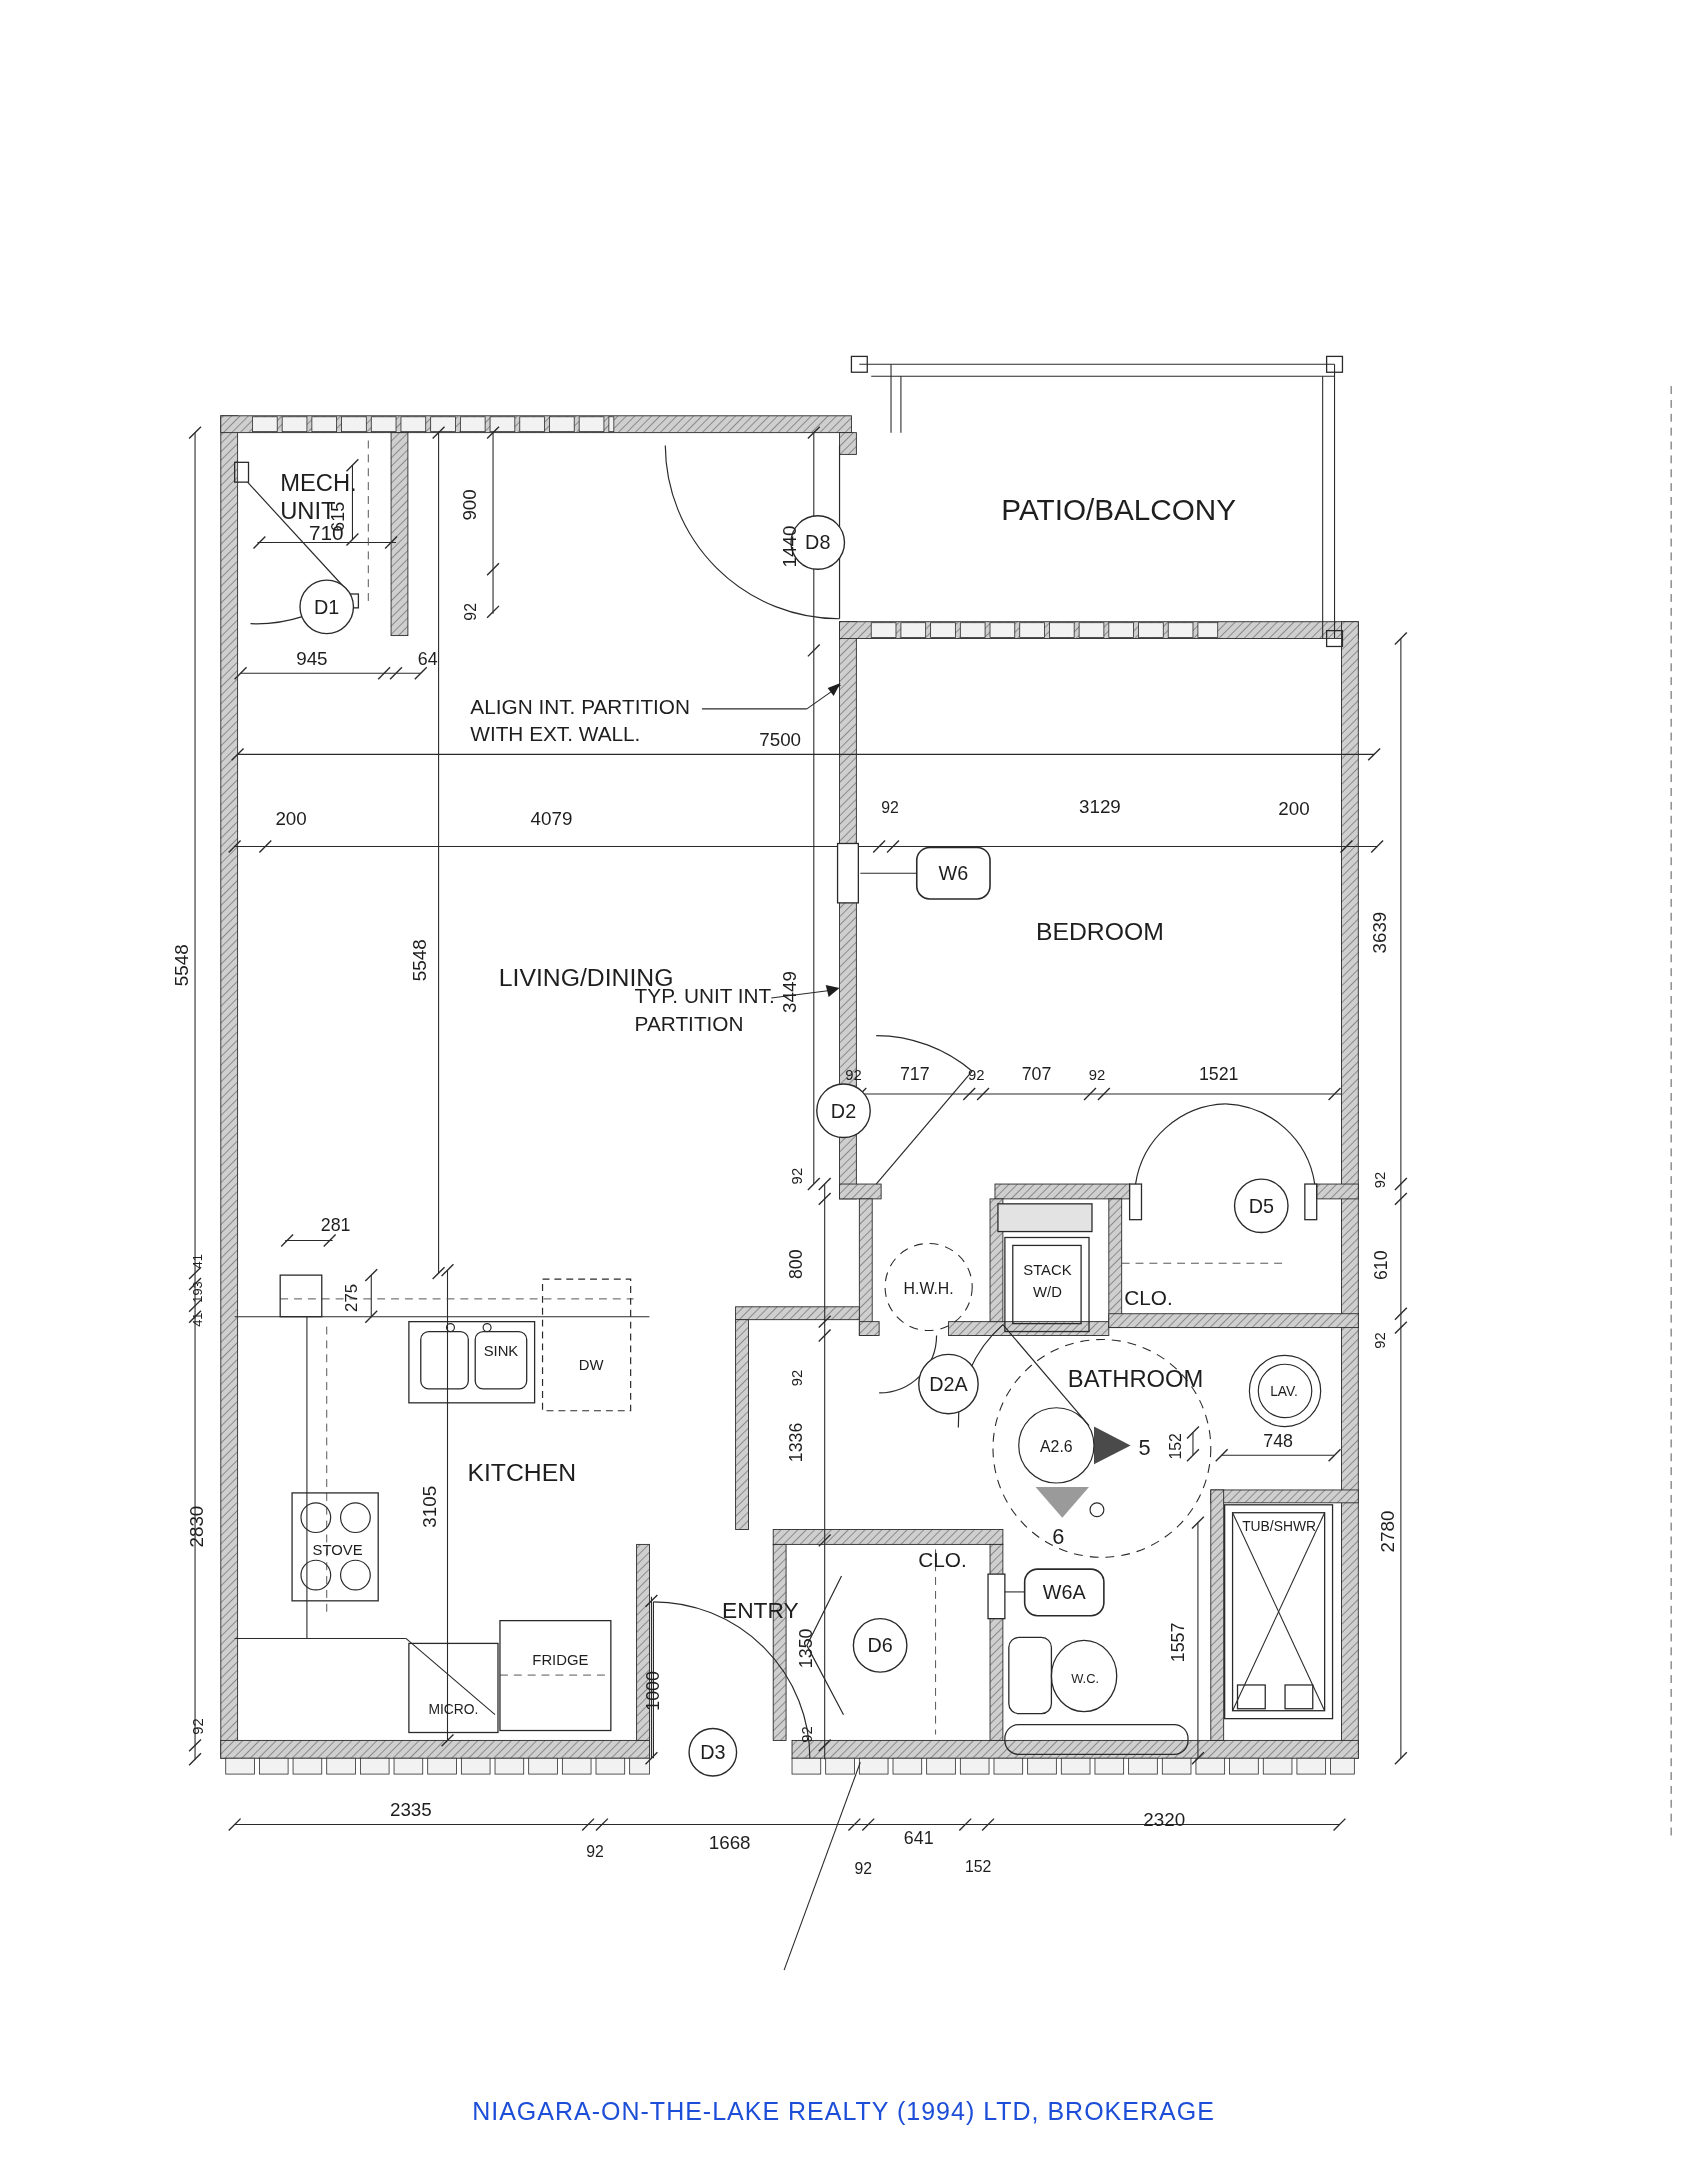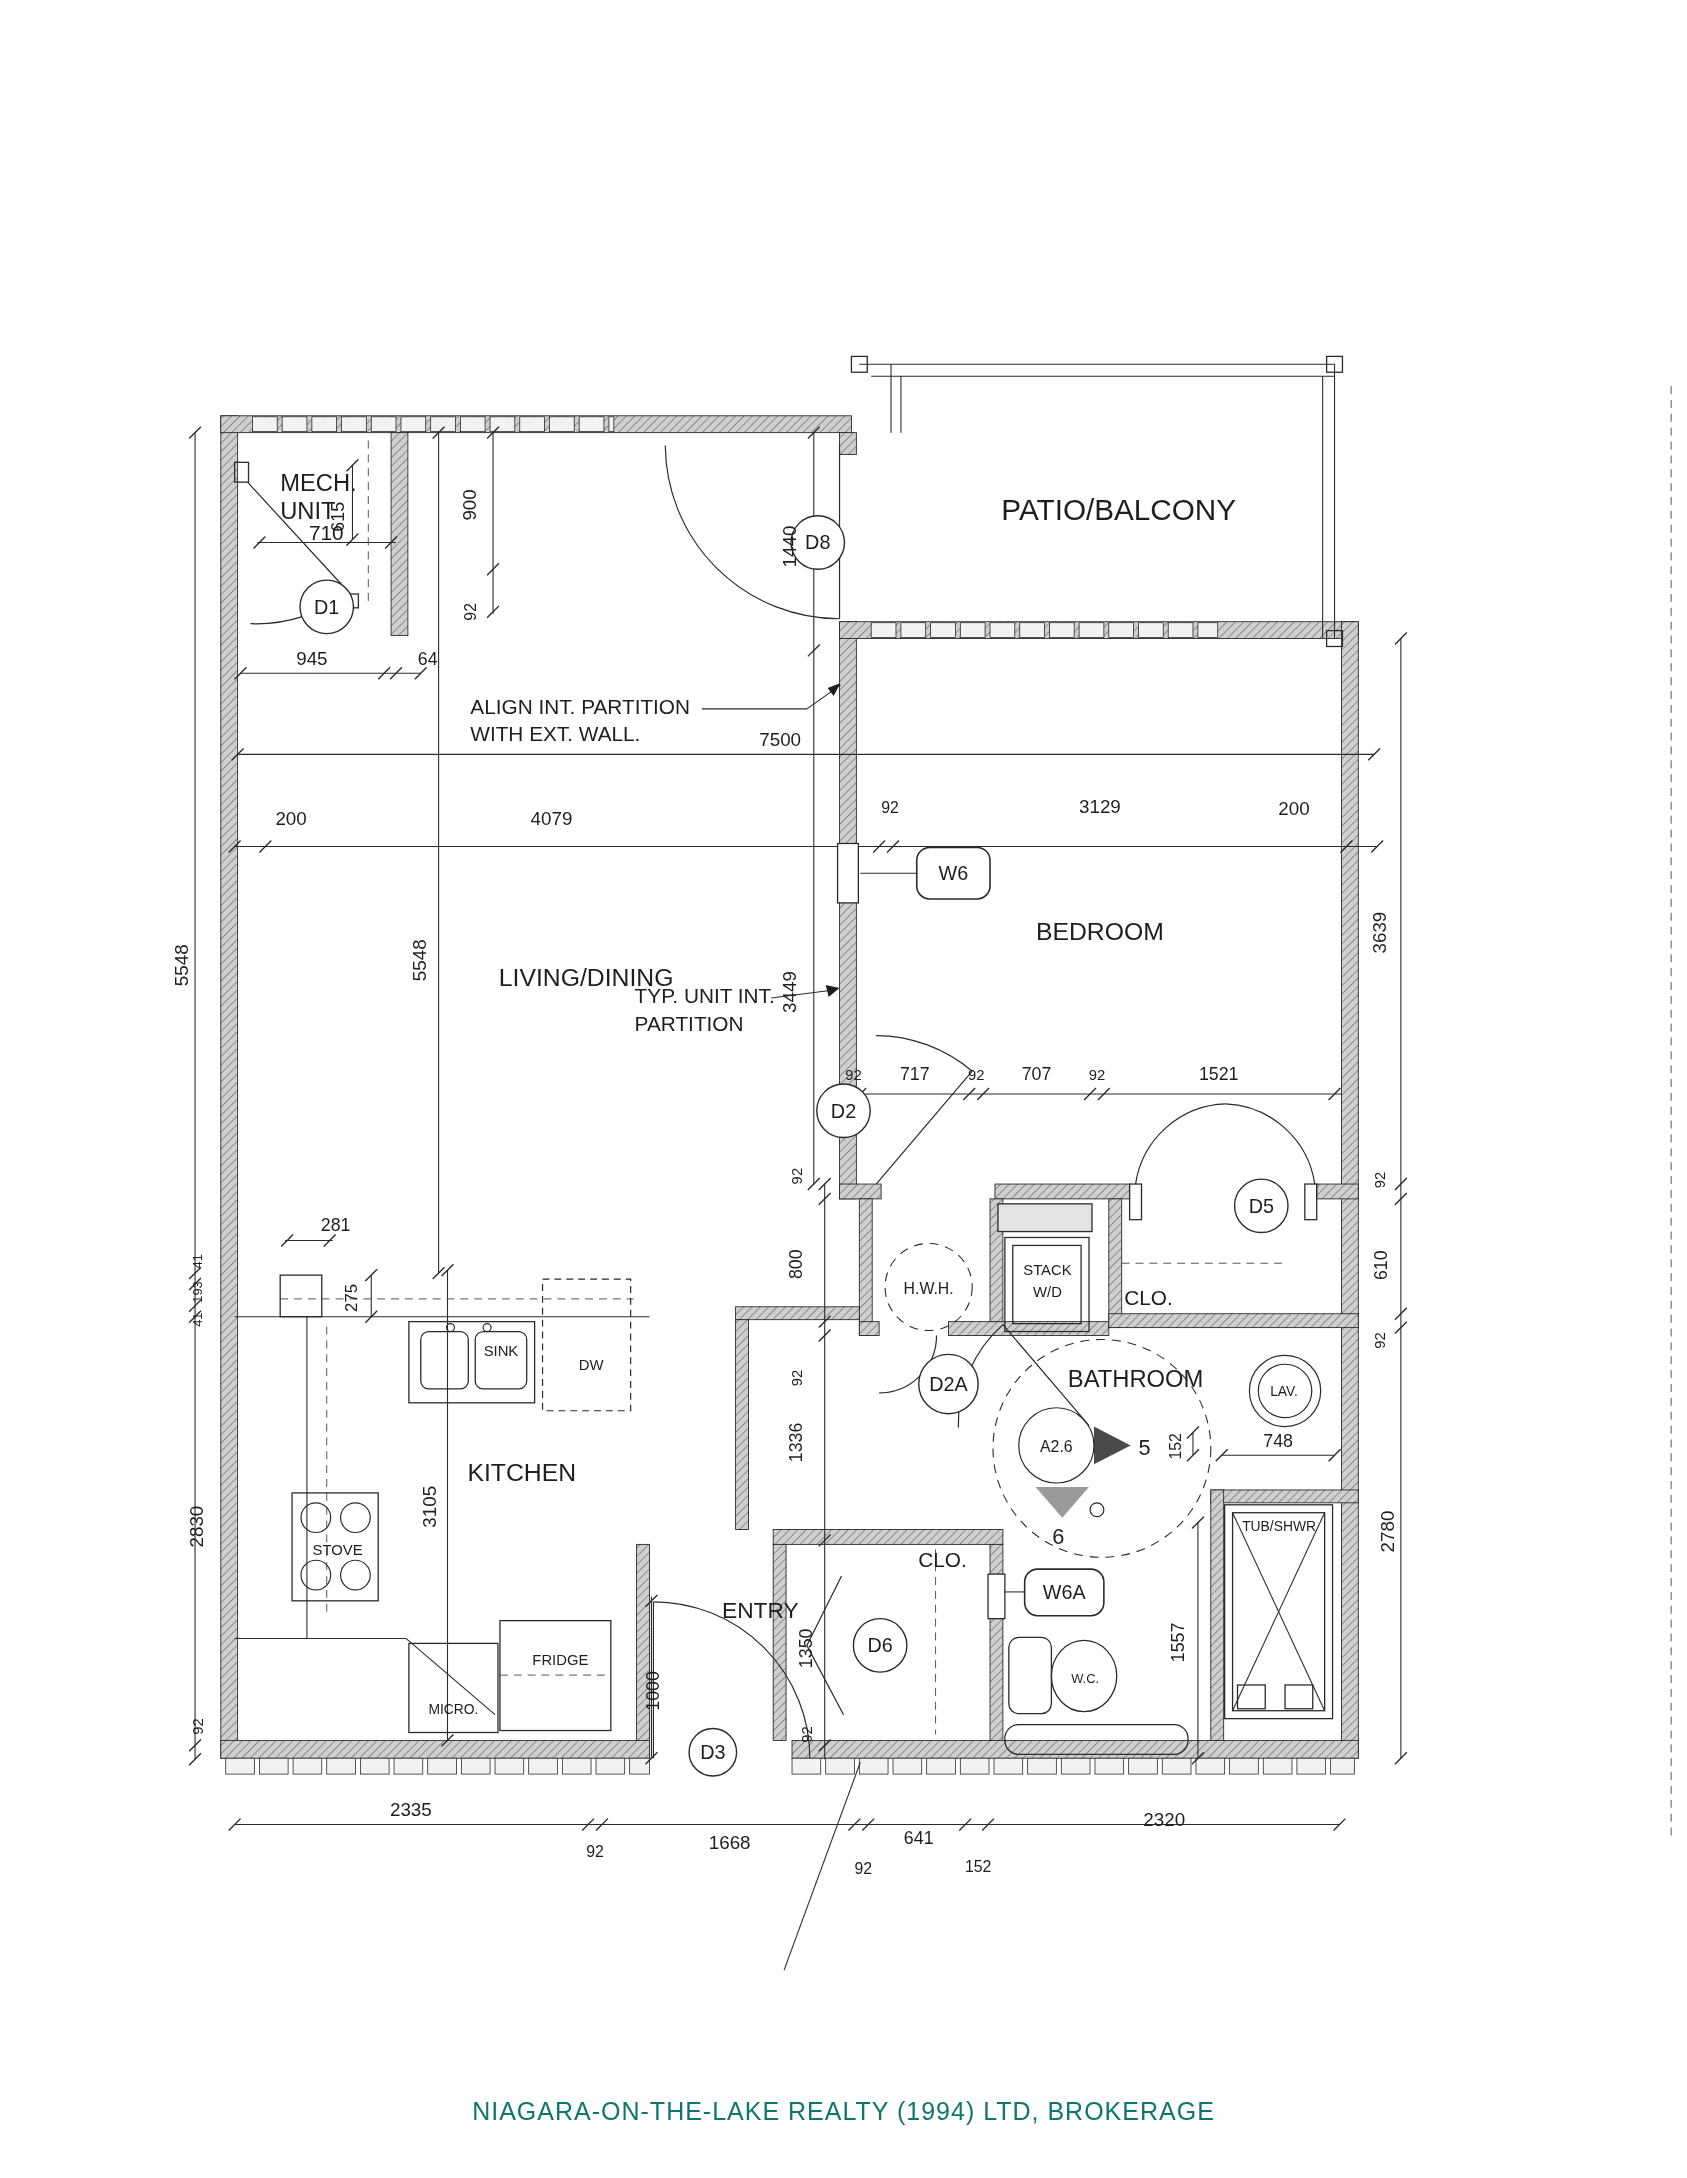--- a/index.html
+++ b/index.html
@@ -1,20 +1,20 @@
 <!DOCTYPE html>
 <html><head>
 <meta charset="utf-8">
 <style>
   html,body{margin:0;padding:0;background:#e8e8e8;}
   #page{position:relative;width:1687px;height:2178px;background:#ffffff;margin:0 auto;
         font-family:"Liberation Sans", sans-serif;overflow:hidden;}
   svg{position:absolute;left:0;top:0;}
   #footer-credit{position:absolute;left:0;right:0;top:2097px;text-align:center;
-        font-size:25px;letter-spacing:1px;color:#0f766e;
+        font-size:25px;letter-spacing:1px;color:#1d4ed8;
         font-family:"Liberation Sans", sans-serif;}
   text{fill:#1e1e1e;}
 </style>
 </head>
 <body>
 
 <div id="page">
   <svg id="plan-svg" width="1687" height="2178" viewBox="0 0 1704 2200">
     <defs>
       <pattern id="hatch" width="6" height="6" patternUnits="userSpaceOnUse" patternTransform="rotate(45)">

